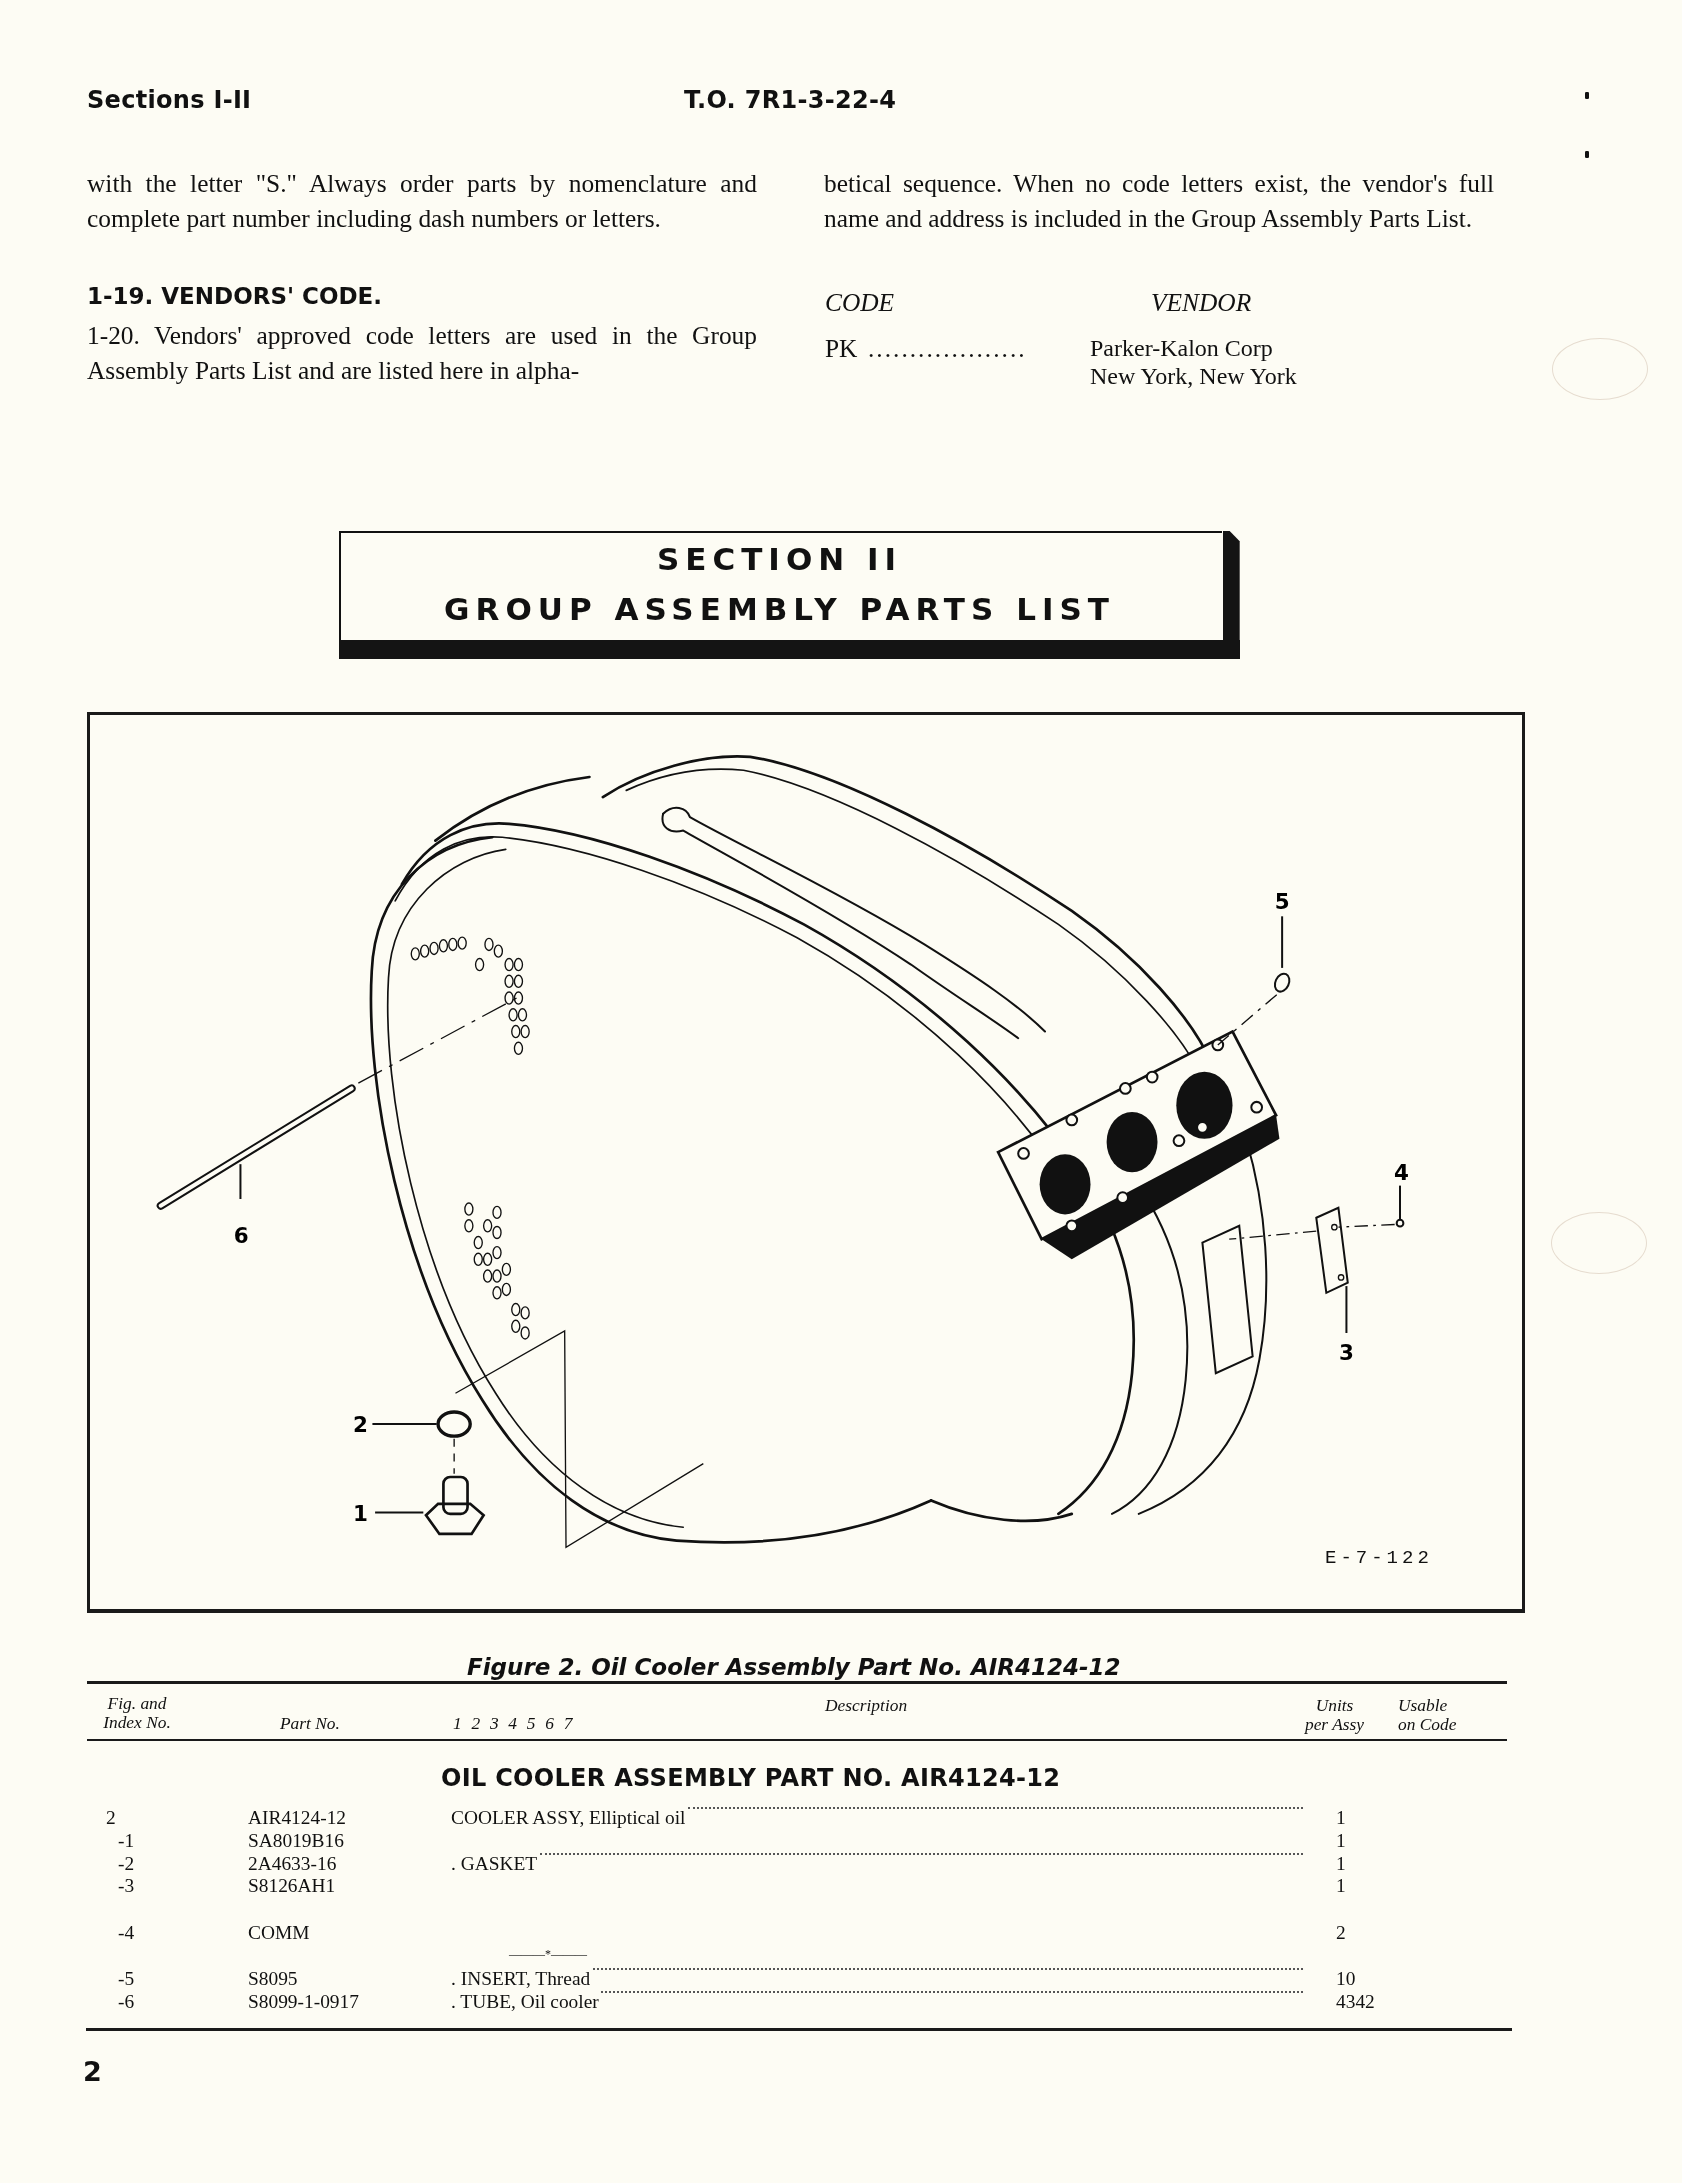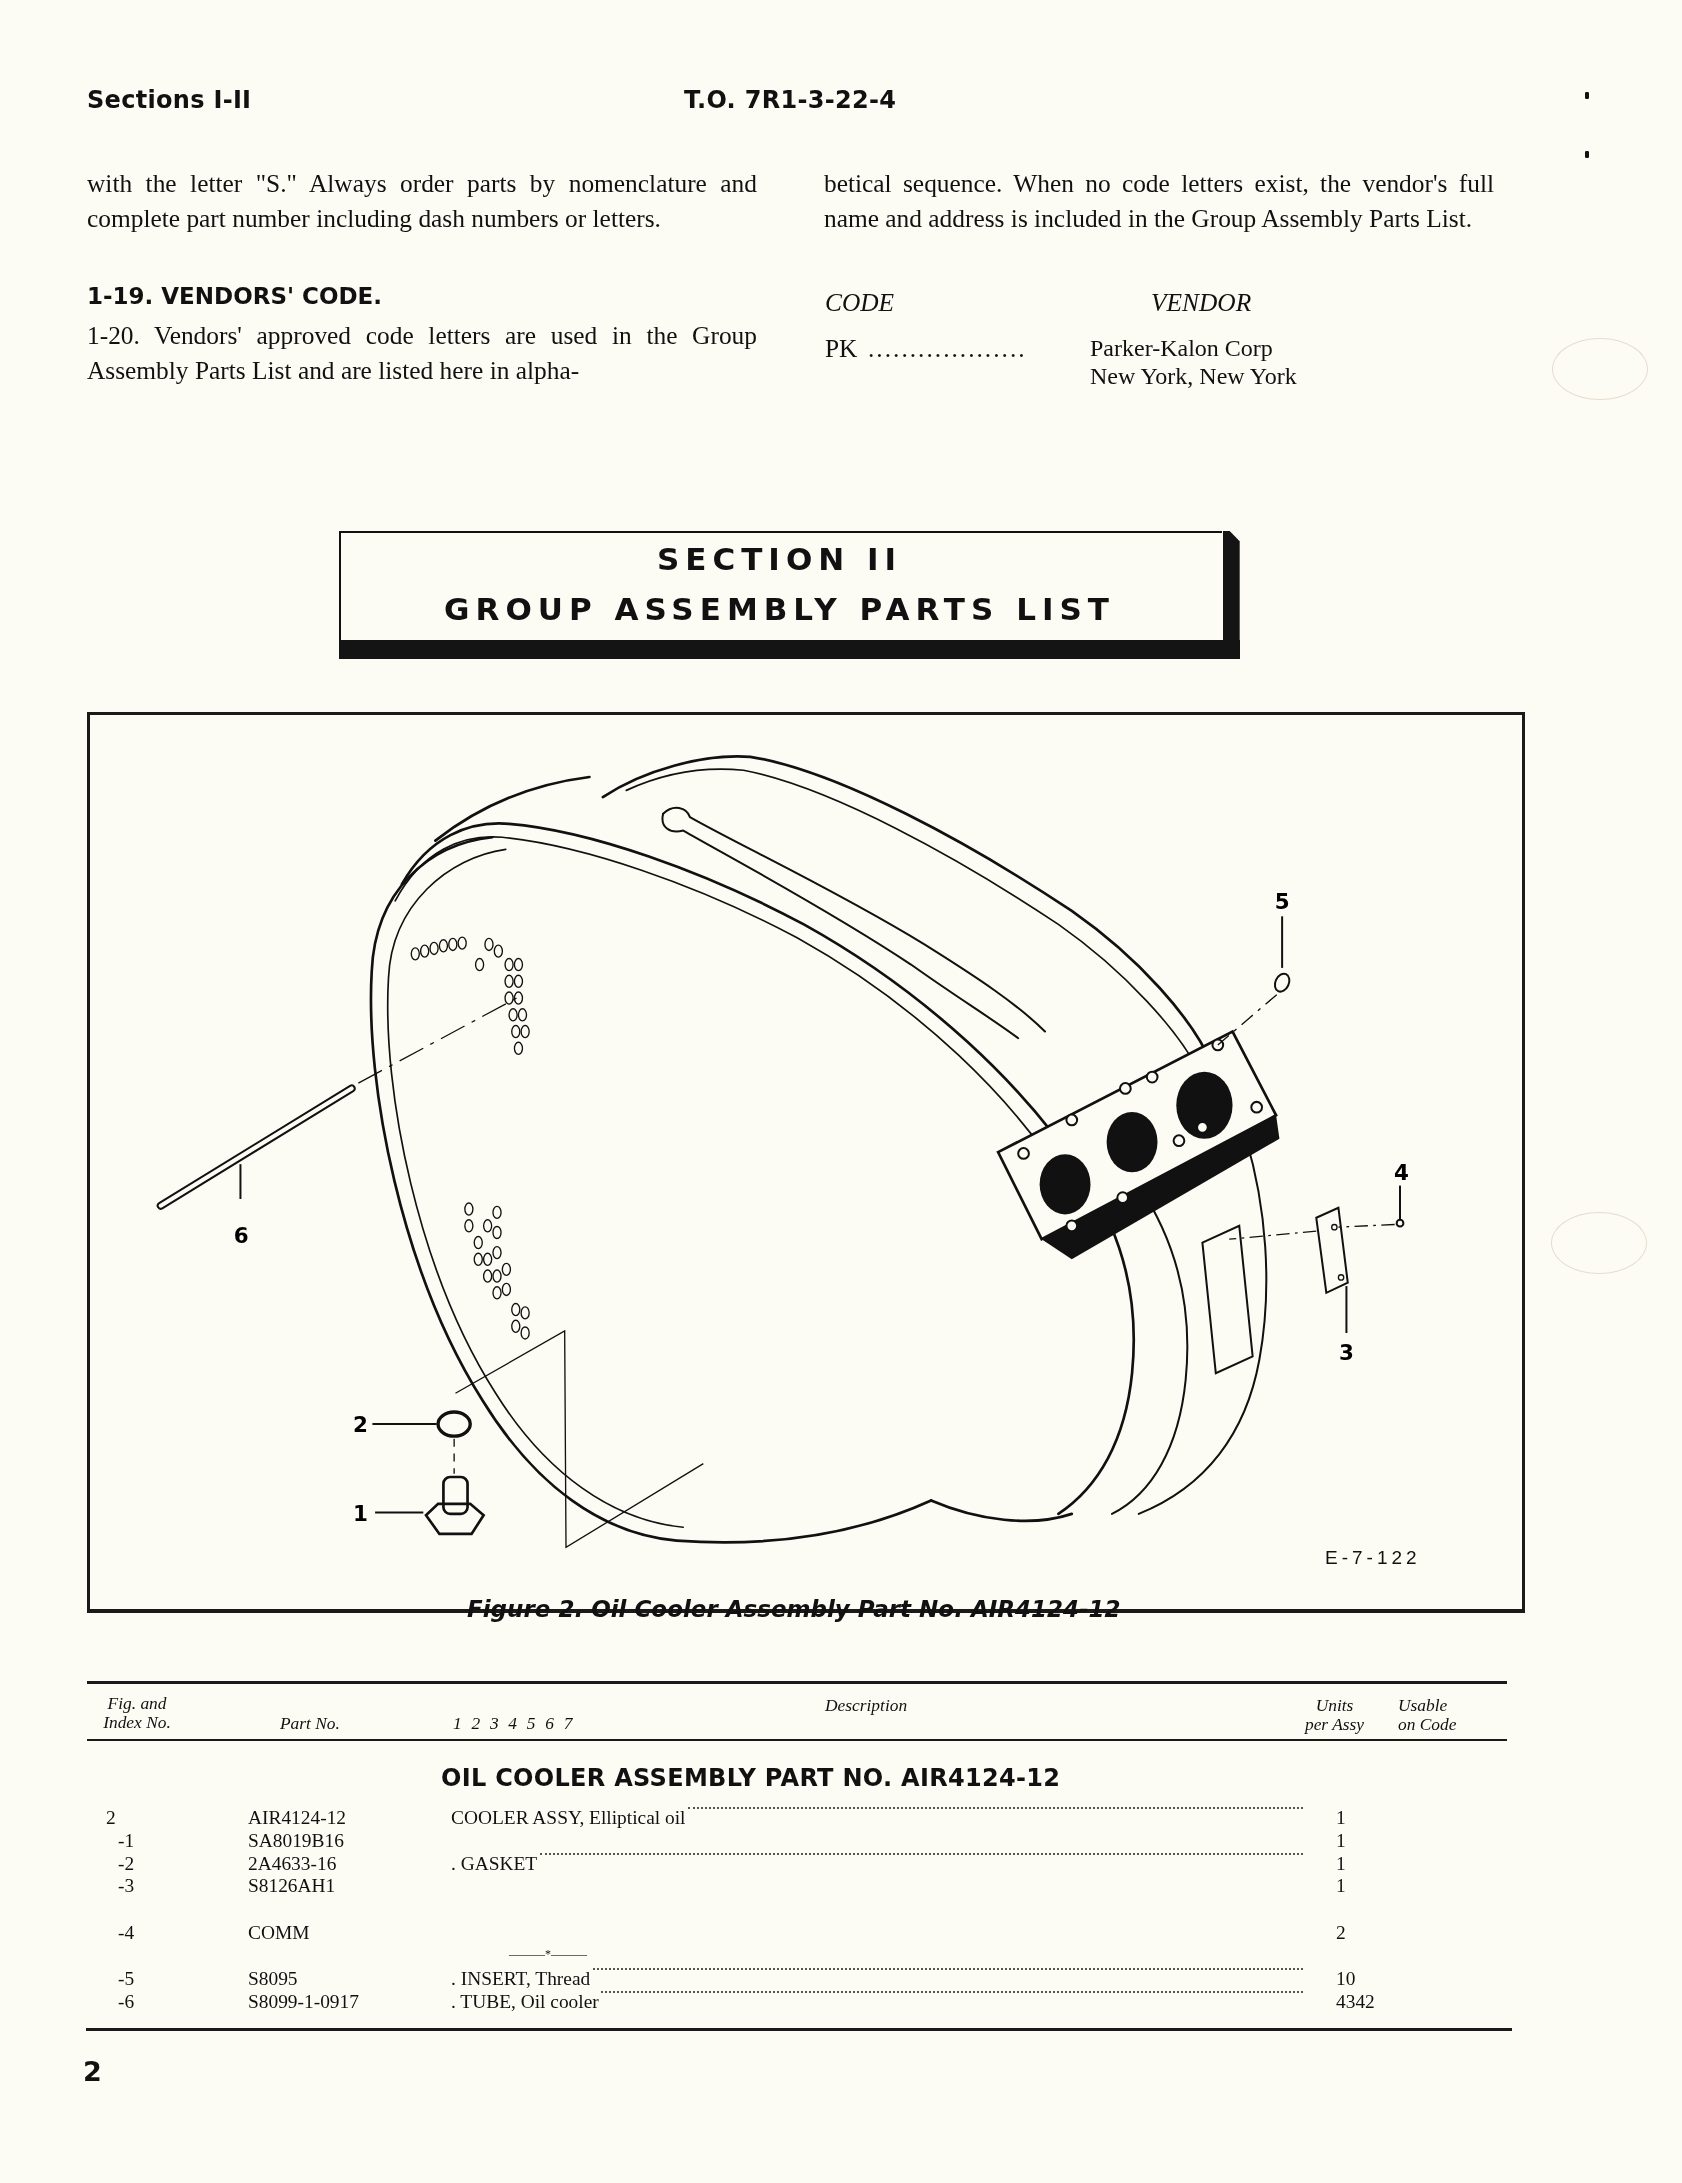--- a/index.html
+++ b/index.html
@@ -189,22 +189,22 @@
     <line x1="560" y1="2258" x2="632" y2="2258" stroke-width="3"></line>
   </g>
 
   <text class="callout" x="360" y="1855" font-size="32" font-weight="bold" text-anchor="middle">6</text>
   <text class="callout" x="1914" y="1357" font-size="32" font-weight="bold" text-anchor="middle">5</text>
   <text class="callout" x="2092" y="1762" font-size="32" font-weight="bold" text-anchor="middle">4</text>
   <text class="callout" x="2010" y="2030" font-size="32" font-weight="bold" text-anchor="middle">3</text>
   <text class="callout" x="538" y="2138" font-size="32" font-weight="bold" text-anchor="middle">2</text>
   <text class="callout" x="538" y="2270" font-size="32" font-weight="bold" text-anchor="middle">1</text>
 </svg>
-<div class="abs" style="left:1325px; top:1547px; font-family:Liberation Sans, sans-serif; font-size:19px; letter-spacing:4px;">E-7-122</div>
-<div class="abs caption" style="left:467px; top:1596px;">Figure 2.  Oil Cooler Assembly Part No. AIR4124-12</div>
+<div class="abs" style="left:1325px; top:1547px; font-family:Liberation Mono, monospace; font-size:19px; letter-spacing:4px;">E-7-122</div>
+<div class="abs caption" style="left:467px; top:1654px;">Figure 2.  Oil Cooler Assembly Part No. AIR4124-12</div>
 
 <div class="abs rule" style="left:87px; top:1681px; width:1420px; height:3.3px;"></div>
 <div class="abs th" style="left:90px; top:1694px; text-align:center; width:94px;">
   <div>Fig. and</div>
   <div>Index No.</div>
 </div>
 <div class="abs th" style="left:280px; top:1714px;">Part No.</div>
 <div class="abs th" style="left:453px; top:1714px; word-spacing:5.4px;">1 2 3 4 5 6 7</div>
 <div class="abs th" style="left:825px; top:1696px;">Description</div>
 <div class="abs th" style="left:1291px; top:1696px; text-align:center; width:87px;">

